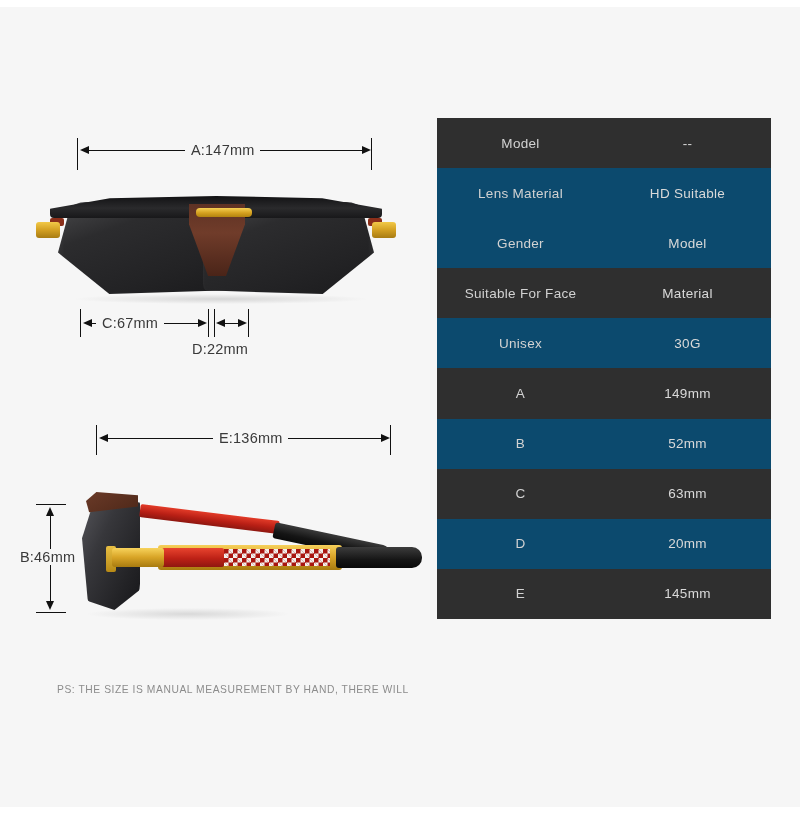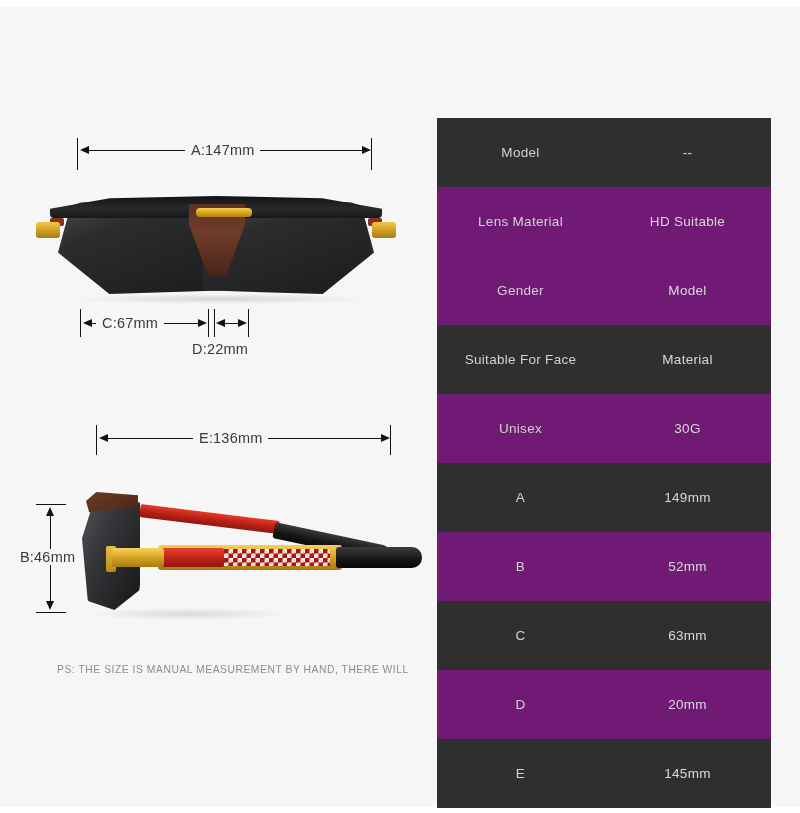--- a/index.html
+++ b/index.html
@@ -293,39 +293,39 @@
   .note {
     position: absolute;
     left: 57px;
     top: 660px;
     width: 360px;
     color: #8c8c8c;
     font-size: 10.3px;
     letter-spacing: 0.55px;
     line-height: 20px;
   }
-  .note-line { display: block; white-space: nowrap; }
+  .note-line { display: block; white-space: nowrap; margin-top: 20px; }
 
   
   .spec-table {
     position: absolute;
     left: 437px;
     top: 118px;
     width: 334px;
-    height: 690px;
+    height: 501px;
     display: flex;
     flex-direction: column;
   }
   .spec-row {
     flex: 1 1 0;
     display: flex;
     align-items: center;
   }
   .spec-row.odd  { background: #2f2f2f; }
-  .spec-row.even { background: #701a75; justify-content: flex-end; }
+  .spec-row.even { background: #0c4a6e; justify-content: flex-end; }
   .spec-key, .spec-val {
     flex: 1 1 50%;
     text-align: center;
     color: #d8d8d8;
     font-size: 13.5px;
     letter-spacing: 0.3px;
   }
   .spec-key { color: #d2d2d2; }
   .spec-val { color: #d9d9d9; }
 </style>
@@ -378,21 +378,21 @@
       <div class="arrow-r" style="left:238px; top:319px;"></div>
       <div class="dim-label" style="left:186px; top:341px;">D:22mm</div>
     </div>
 
     <div>
       <div class="tick" style="left:96px;  top:425px; height:30px;"></div>
       <div class="tick" style="left:390px; top:425px; height:30px;"></div>
       <div class="dim-line" style="left:102px; top:438px; width:284px;"></div>
       <div class="arrow-l" style="left:99px;  top:434px;"></div>
       <div class="arrow-r" style="left:381px; top:434px;"></div>
-      <div class="dim-label" style="left:193px; top:430px;">E:136mm</div>
+      <div class="dim-label" style="left:213px; top:430px;">E:136mm</div>
     </div>
 
     <div>
       <div class="tick-h" style="left:36px; top:504px; width:30px;"></div>
       <div class="tick-h" style="left:36px; top:612px; width:30px;"></div>
       <div class="dim-line-v" style="left:50px; top:510px; height:97px;"></div>
       <div class="arrow-u" style="left:46px; top:507px;"></div>
       <div class="arrow-d" style="left:46px; top:601px;"></div>
       <div class="dim-label" style="left:14px; top:549px;">B:46mm</div>
     </div>

